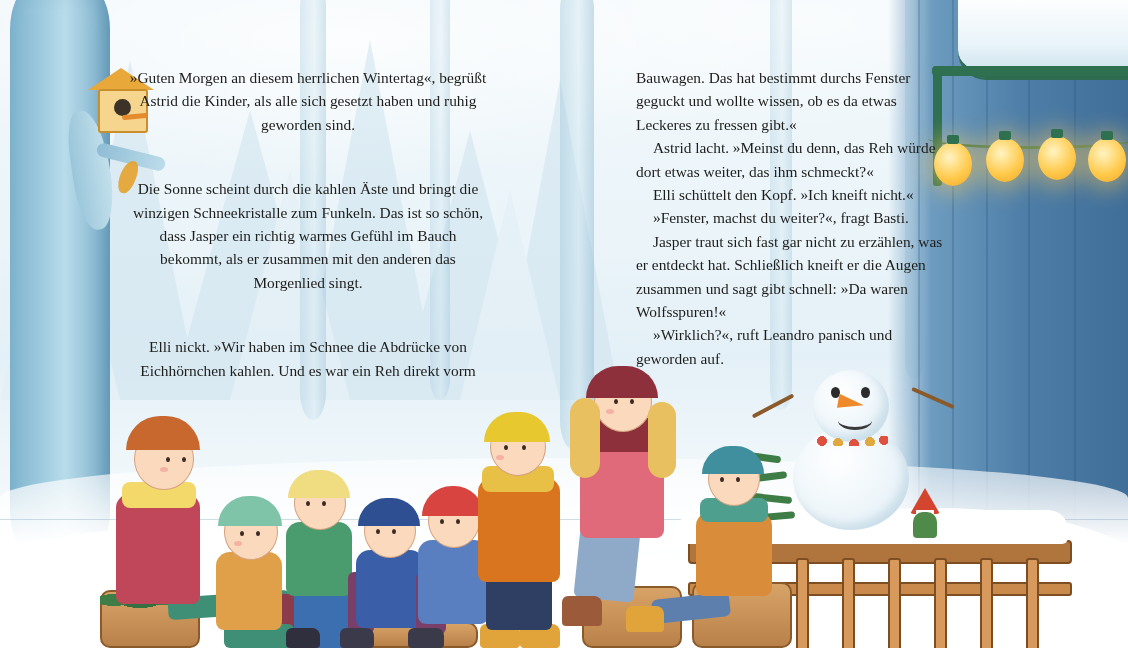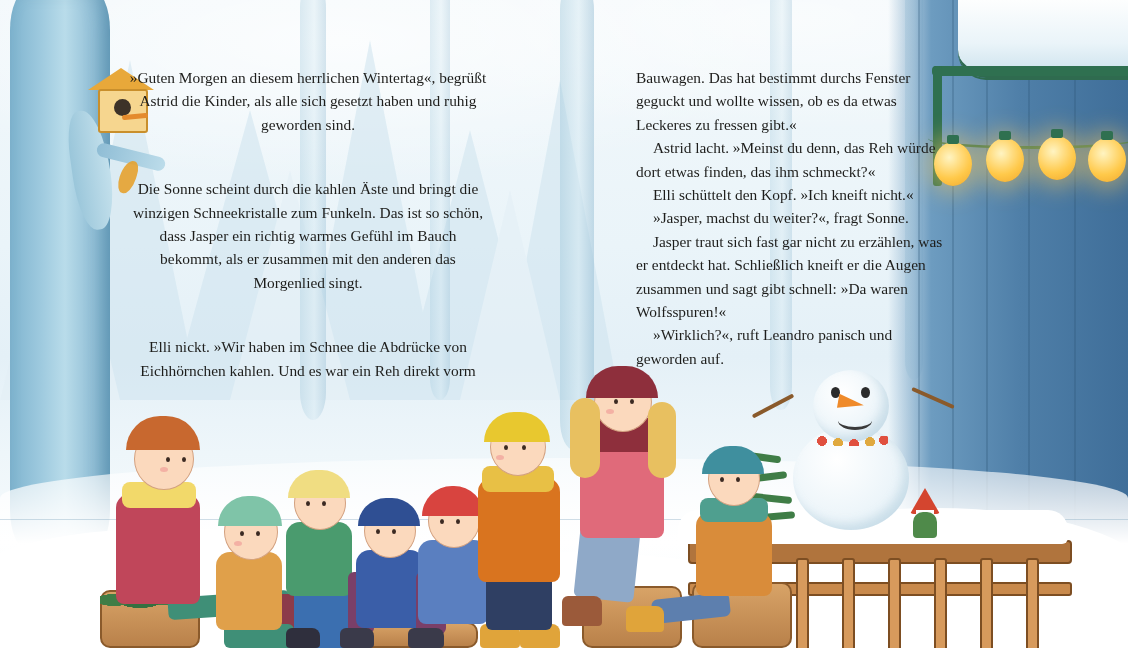--- a/index.html
+++ b/index.html
@@ -577,21 +577,21 @@
   <div class="fold-line"></div>
 
   <div class="text-layer">
     <div class="col left">
       <p>»Guten Morgen an diesem herrlichen Wintertag«, begrüßt Astrid die Kinder, als alle sich gesetzt haben und ruhig geworden sind.</p>
       <p>Die Sonne scheint durch die kahlen Äste und bringt die winzigen Schneekristalle zum Funkeln. Das ist so schön, dass Jasper ein richtig warmes Gefühl im Bauch bekommt, als er zusammen mit den anderen das Morgenlied singt.</p>
       <p>Elli nickt. »Wir haben im Schnee die Abdrücke von Eichhörnchen kahlen. Und es war ein Reh direkt vorm</p>
     </div>
     <div class="col right">
       <p>Bauwagen. Das hat bestimmt durchs Fenster geguckt und wollte wissen, ob es da etwas Leckeres zu fressen gibt.«</p>
-      <p>Astrid lacht. »Meinst du denn, das Reh würde dort etwas finden, das ihm schmeckt?«</p>
+      <p>Astrid lacht. »Meinst du denn, das Reh würde dort etwas weiter, das ihm schmeckt?«</p>
       <p>Elli schüttelt den Kopf. »Ich kneift nicht.«</p>
-      <p>»Jasper, machst du weiter?«, fragt Sonne.</p>
+      <p>»Fenster, machst du weiter?«, fragt Basti.</p>
       <p>Jasper traut sich fast gar nicht zu erzählen, was er entdeckt hat. Schließlich kneift er die Augen zusammen und sagt gibt schnell: »Da waren Wolfsspuren!«</p>
       <p>»Wirklich?«, ruft Leandro panisch und geworden auf.</p>
     </div>
   </div>
 
 </div>
 
 </body></html>

